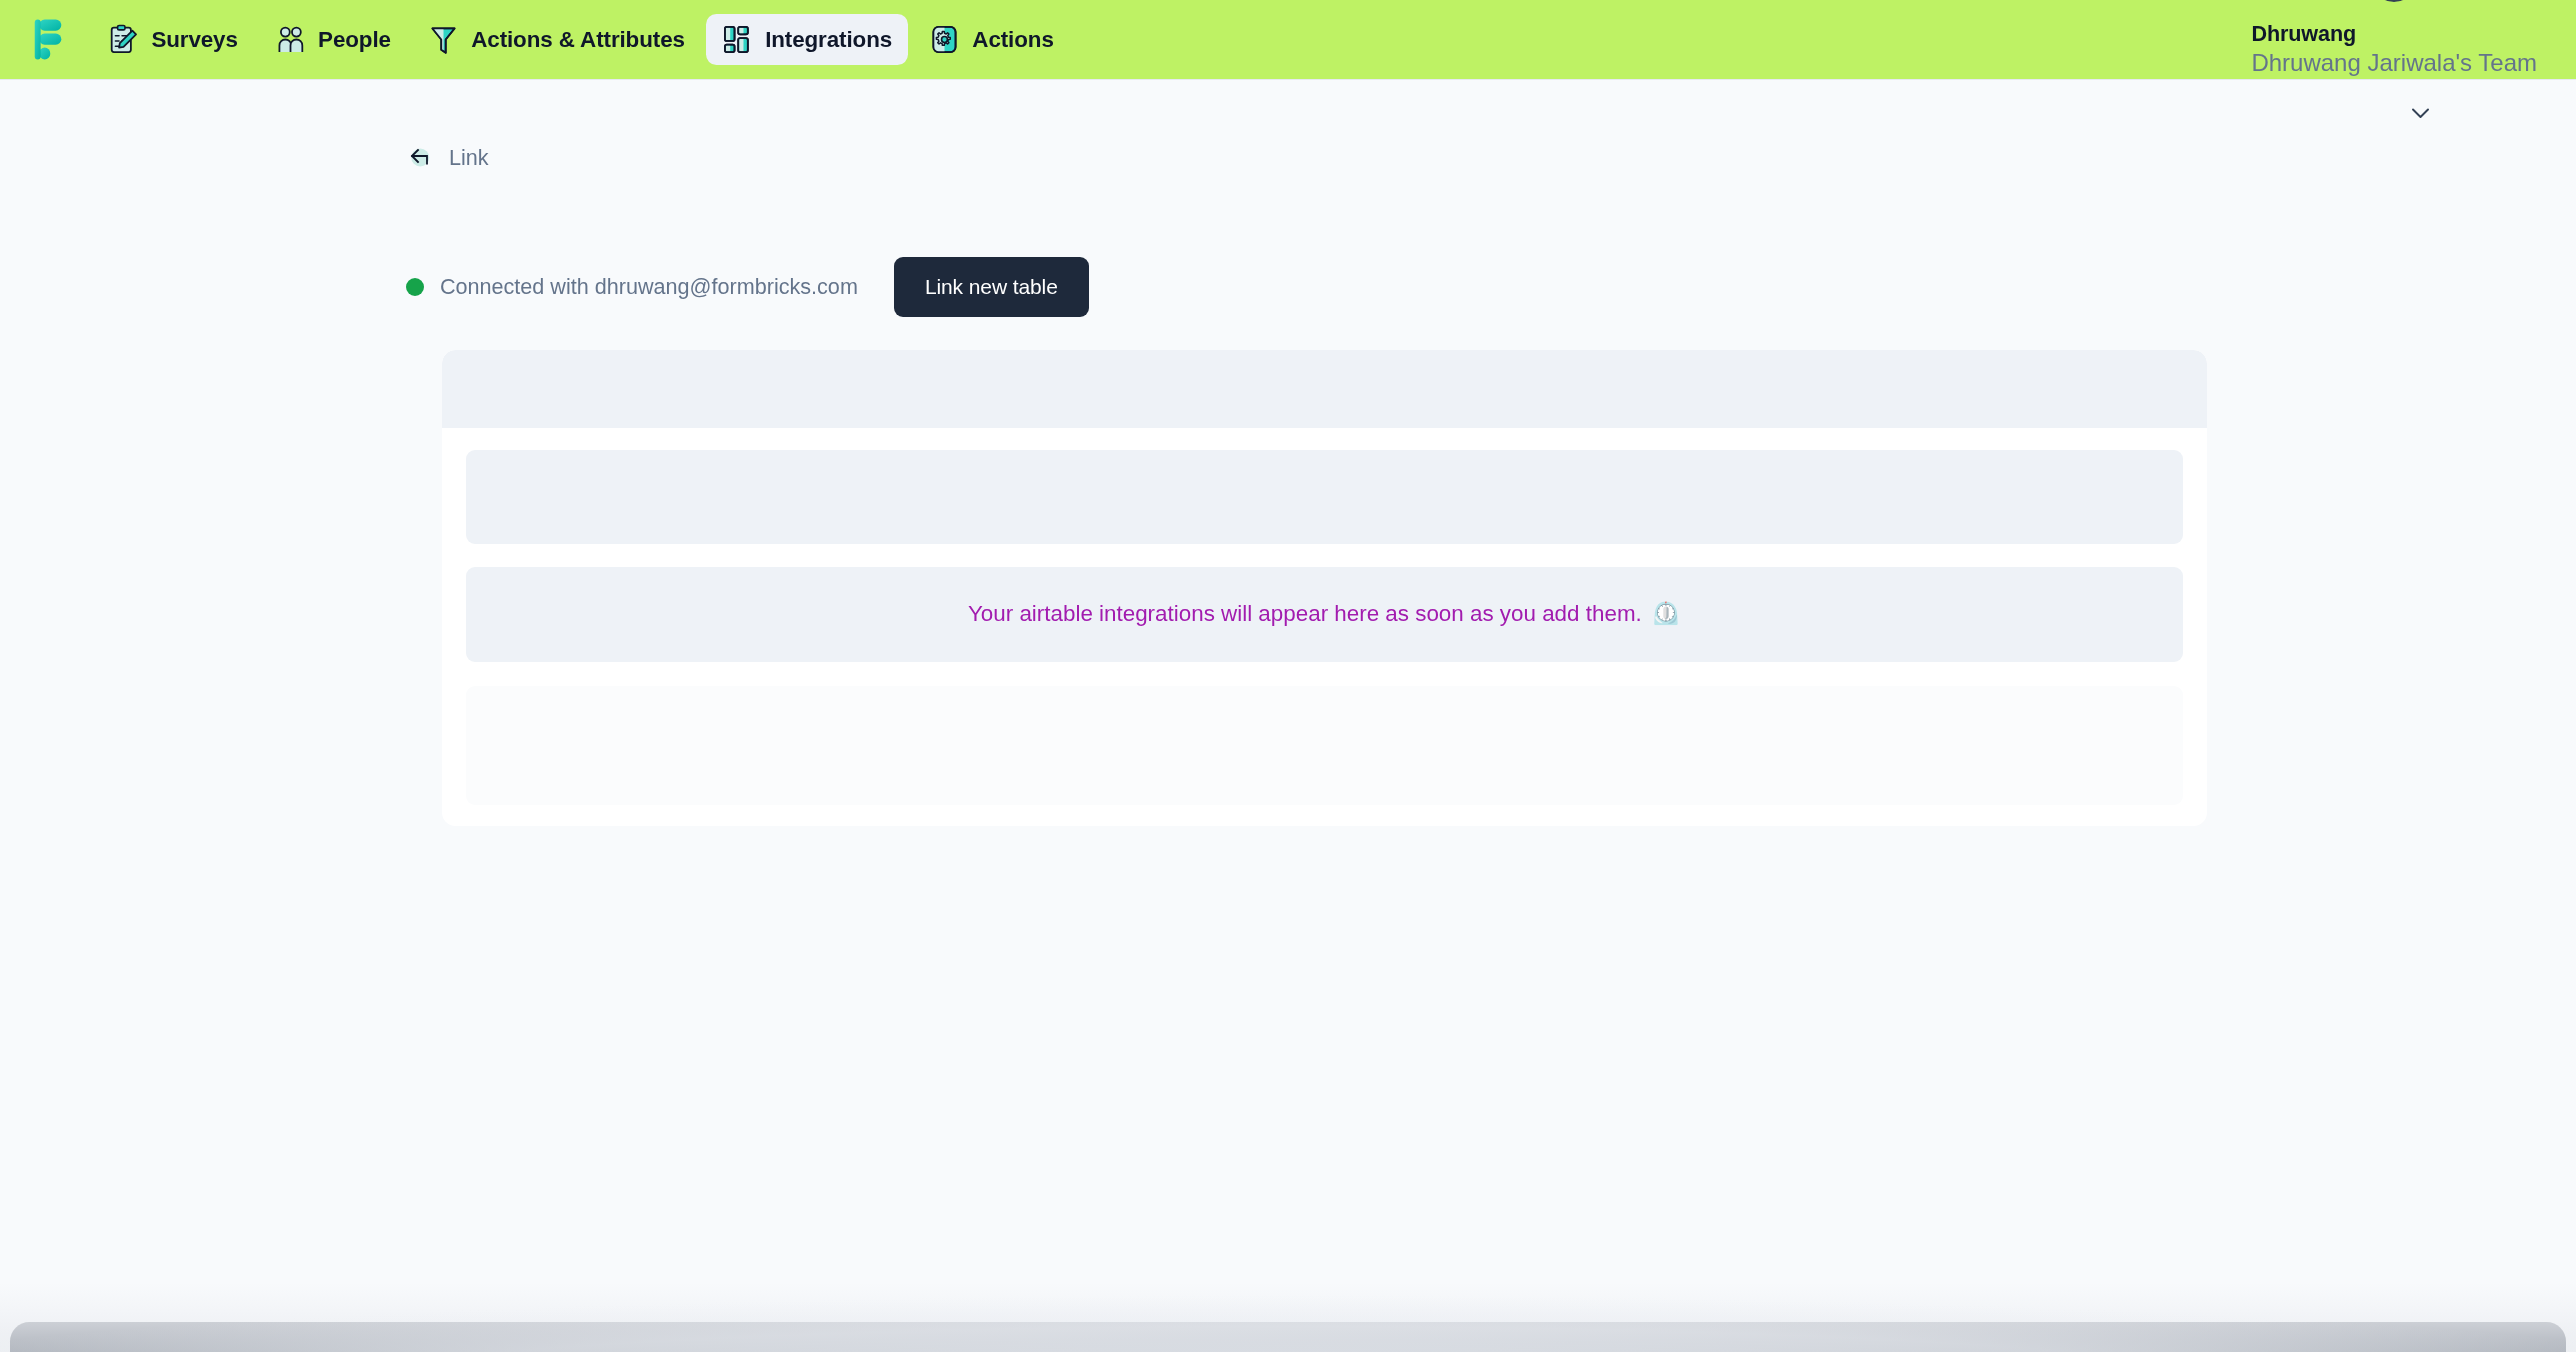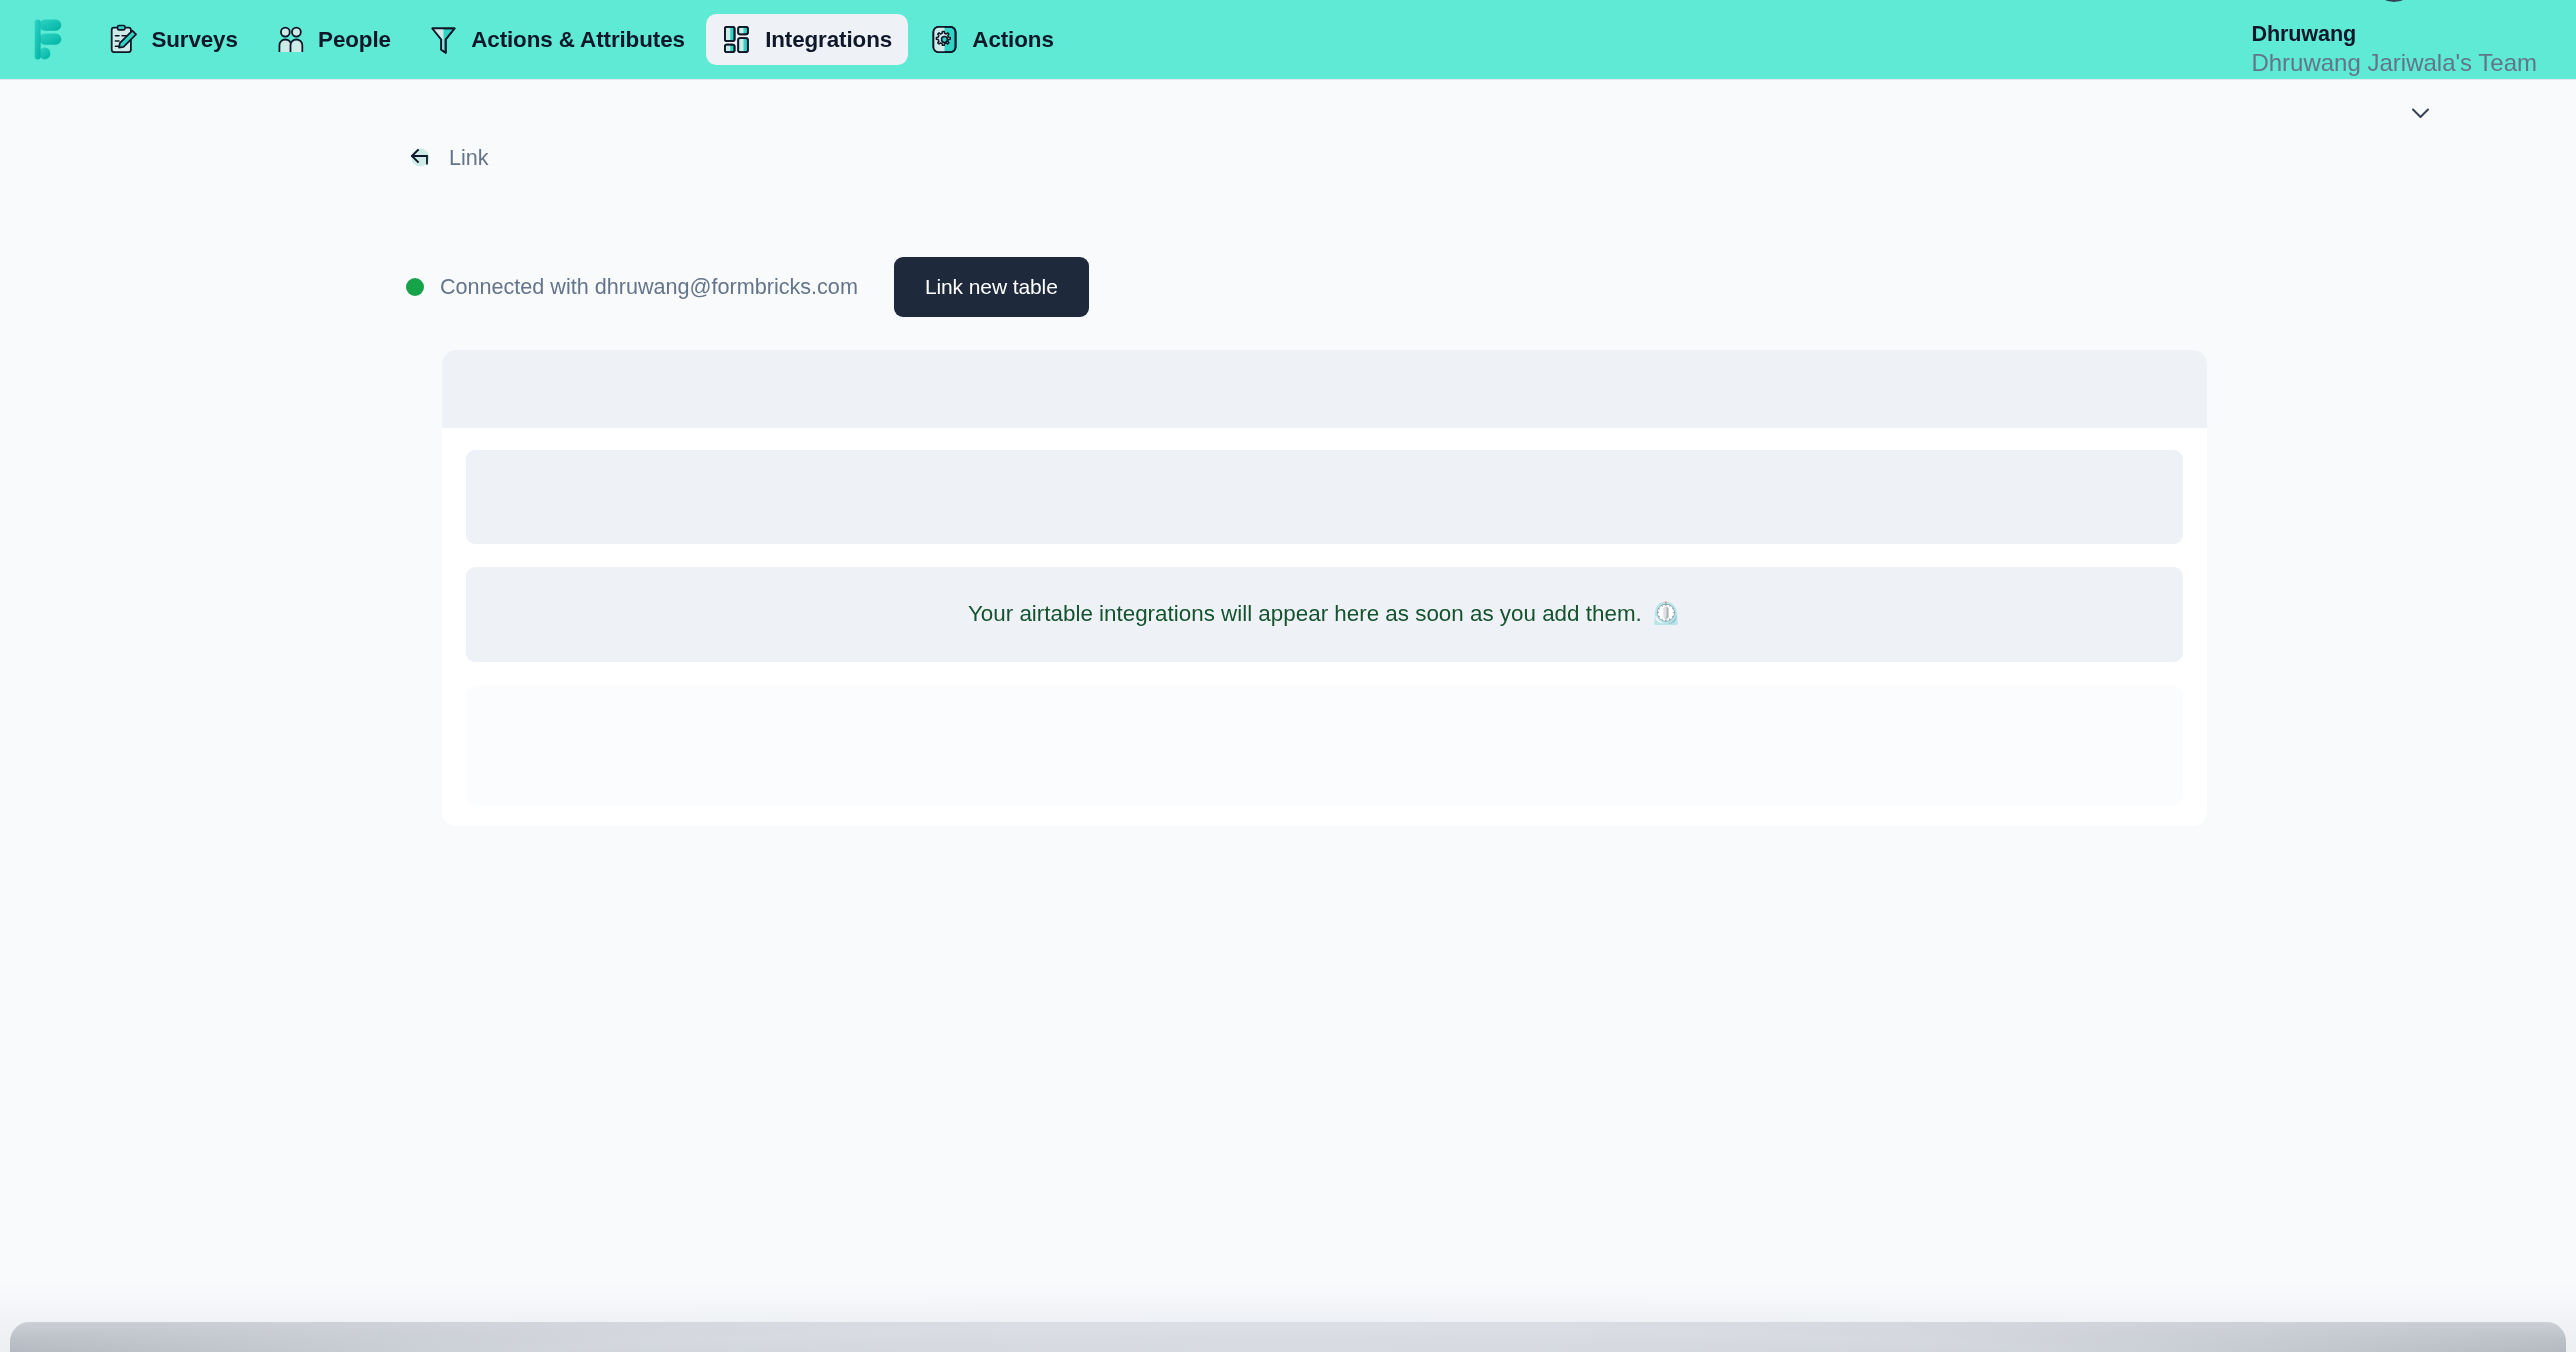--- a/index.html
+++ b/index.html
@@ -13,21 +13,21 @@
   body {
     font-family: "Liberation Sans", sans-serif;
     background: #f8fafc;
     color: #0f172a;
     -webkit-font-smoothing: antialiased;
   }
 
   
   .topnav {
     height: 80px;
-    background: #5eead4;
+    background: #bef264;
     border-bottom: 1.5px solid #e6e9f0;
     display: flex;
     align-items: center;
     padding: 0 33px 0 34px;
     position: relative;
     z-index: 20;
   }
 
   .brand-logo {
     width: 31px;
@@ -199,21 +199,21 @@
   }
   .skeleton-row.r1 { height: 94px; }
   .skeleton-row.r2 { height: 95px; }
   .skeleton-row.r3 {
     height: 119px;
     background: #fbfcfd;
     margin-top: 24px;
   }
   .empty-text {
     font-size: 22.4px;
-    color: #14532d;
+    color: #a21caf;
     display: inline-flex;
     align-items: center;
     gap: 10.4px;
     font-weight: 400;
   }
   .empty-emoji { font-size: 22.4px; line-height: 1; }
 
   
   .bottom-sheet {
     position: absolute;

